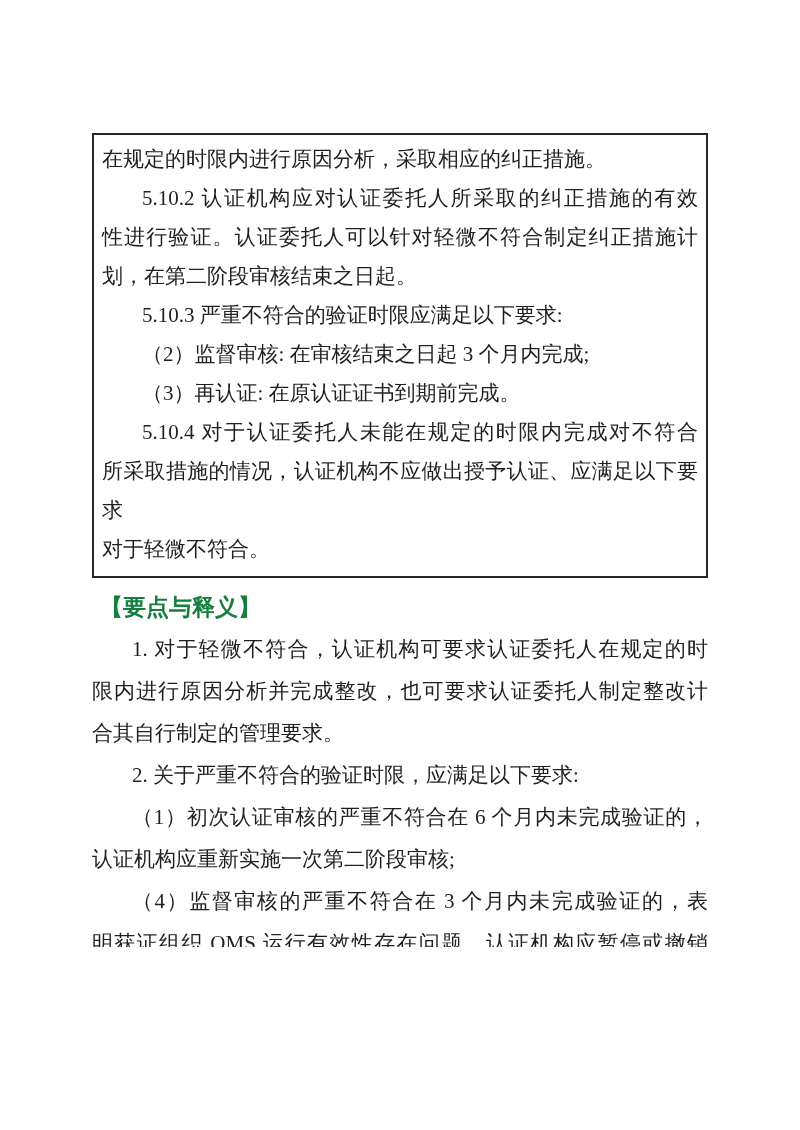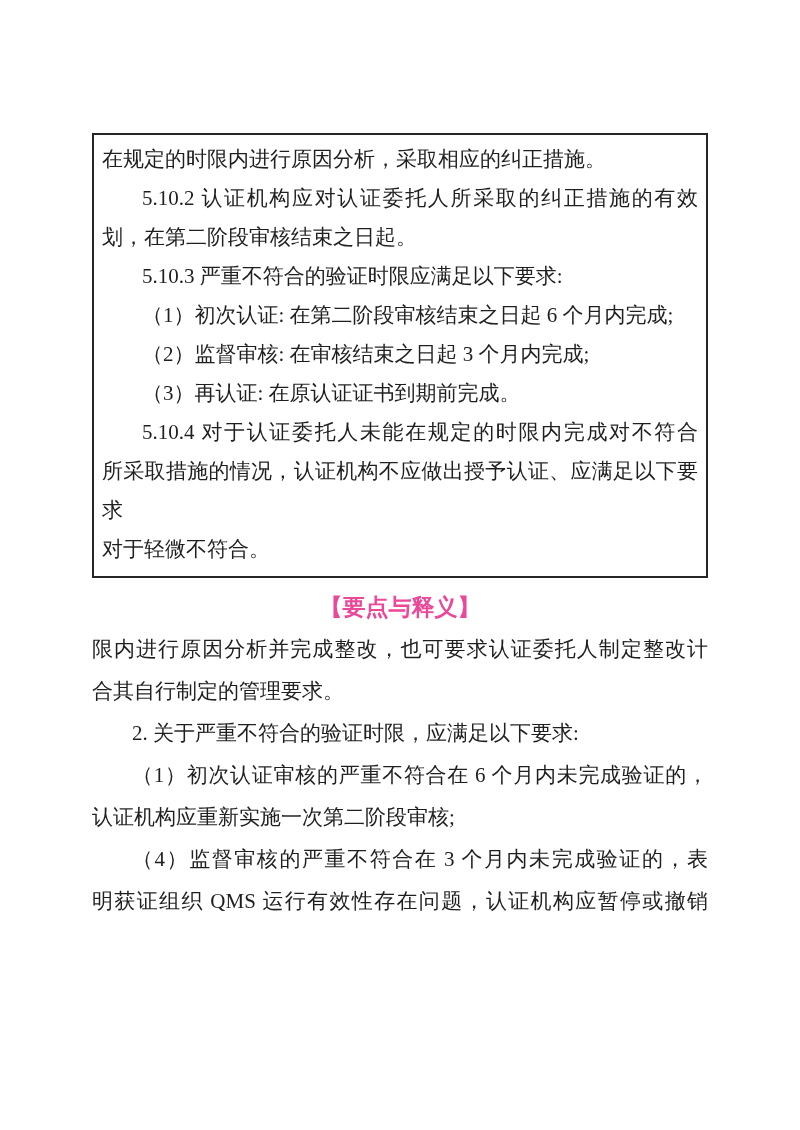--- a/index.html
+++ b/index.html
@@ -39,59 +39,59 @@
     line-height: 42px;
   }
   .ind {
     text-indent: 40px;
   }
   .j {
     text-align: justify;
     text-align-last: justify;
   }
   .section-heading {
-    margin: 14px 0 6px 0;
+    margin: 14px 0 6px 8px;
     font-family: "Liberation Sans", "DejaVu Sans", sans-serif;
     font-weight: 700;
     font-size: 23px;
     line-height: 30px;
-    color: #ec4899;
-    text-align: center;
+    color: #15803d;
   }
   .page-footer {
     margin-top: 20px;
     margin-left: 26px;
     font-size: 20px;
     line-height: 28px;
     color: #b91c1c;
     letter-spacing: 2px;
   }
 </style>
 </head>
 <body>
 
 <div class="page">
   <div class="content">
 
     <div class="clause-box">
       <div class="ln">在规定的时限内进行原因分析，采取相应的纠正措施。</div>
       <div class="ln ind j">5.10.2 认证机构应对认证委托人所采取的纠正措施的有效</div>
+      <div class="ln j">性进行验证。认证委托人可以针对轻微不符合制定纠正措施计</div>
       <div class="ln">划，在第二阶段审核结束之日起。</div>
       <div class="ln ind">5.10.3 严重不符合的验证时限应满足以下要求:</div>
-      <div class="ln ind">（1）初次认证: 在第二阶段审核结束之日起 6 个月内完成;</div>
       <div class="ln ind">（2）监督审核: 在审核结束之日起 3 个月内完成;</div>
       <div class="ln ind">（3）再认证: 在原认证证书到期前完成。</div>
       <div class="ln ind j">5.10.4 对于认证委托人未能在规定的时限内完成对不符合</div>
       <div class="ln j">所采取措施的情况，认证机构不应做出授予认证、应满足以下要求</div>
       <div class="ln">对于轻微不符合。</div>
     </div>
 
     <h2 class="section-heading">【要点与释义】</h2>
 
     <div class="body-text">
+      <div class="ln ind j">1. 对于轻微不符合，认证机构可要求认证委托人在规定的时</div>
       <div class="ln j">限内进行原因分析并完成整改，也可要求认证委托人制定整改计</div>
       <div class="ln">合其自行制定的管理要求。</div>
       <div class="ln ind">2. 关于严重不符合的验证时限，应满足以下要求:</div>
       <div class="ln ind j">（1）初次认证审核的严重不符合在 6 个月内未完成验证的，</div>
       <div class="ln">认证机构应重新实施一次第二阶段审核;</div>
       <div class="ln ind j">（4）监督审核的严重不符合在 3 个月内未完成验证的，表</div>
       <div class="ln j">明获证组织 QMS 运行有效性存在问题，认证机构应暂停或撤销</div>
     </div>
 
     <div class="page-footer">— 40 —</div>

